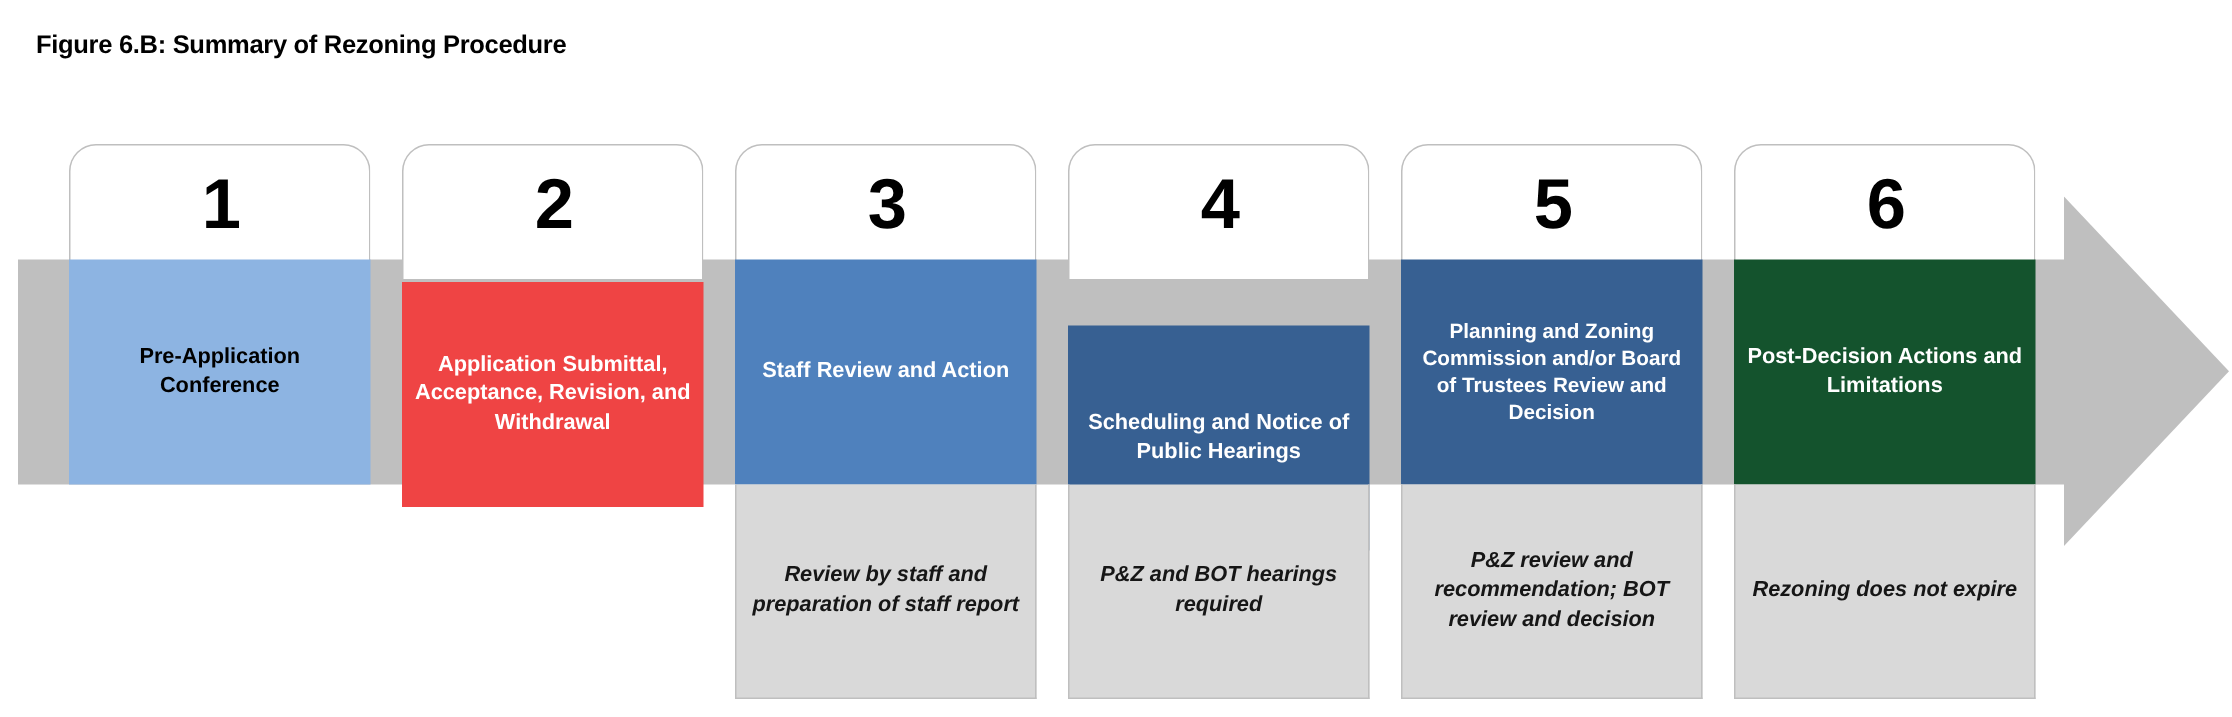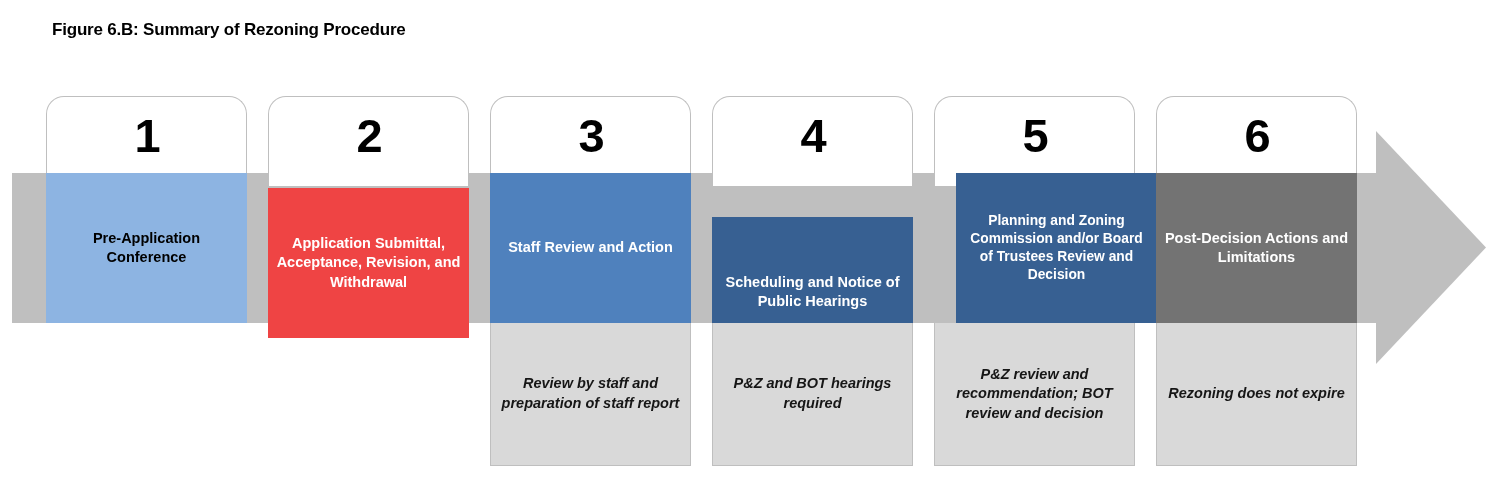--- a/index.html
+++ b/index.html
@@ -11,21 +11,21 @@
     width: 1488px;
     height: 478px;
     position: relative;
     overflow: hidden;
     font-family: "Liberation Sans", sans-serif;
   }
 
   
   #figure-title {
     position: absolute;
-    left: 52px;
+    left: 24px;
     top: 20px;
     font-size: 17px;
     font-weight: bold;
     color: #000000;
     letter-spacing: -0.2px;
     white-space: nowrap;
   }
 
   
   #process-arrow {
@@ -186,32 +186,32 @@
     </div>
     <div class="step-desc-box">
       <div class="step-desc">P&amp;Z and BOT hearings required</div>
     </div>
   </div>
 
   <div class="step" style="left:888px;">
     <div class="step-num-box">
       <div class="step-num">5</div>
     </div>
-    <div class="step-title-band" style="background:#376092;margin-left:22px;">
+    <div class="step-title-band" style="background:#376092;">
       <div class="step-title" style="color:#FFFFFF;font-size:13.8px;">Planning and Zoning Commission and/or Board of Trustees Review and Decision</div>
     </div>
     <div class="step-desc-box">
       <div class="step-desc">P&amp;Z review and recommendation; BOT review and decision</div>
     </div>
   </div>
 
   <div class="step" style="left:1110px;">
     <div class="step-num-box">
       <div class="step-num">6</div>
     </div>
-    <div class="step-title-band" style="background:#737373;">
+    <div class="step-title-band" style="background:#14532d;">
       <div class="step-title" style="color:#FFFFFF;">Post-Decision Actions and Limitations</div>
     </div>
     <div class="step-desc-box">
       <div class="step-desc">Rezoning does not expire</div>
     </div>
   </div>
 </div>
 
 </body></html>

